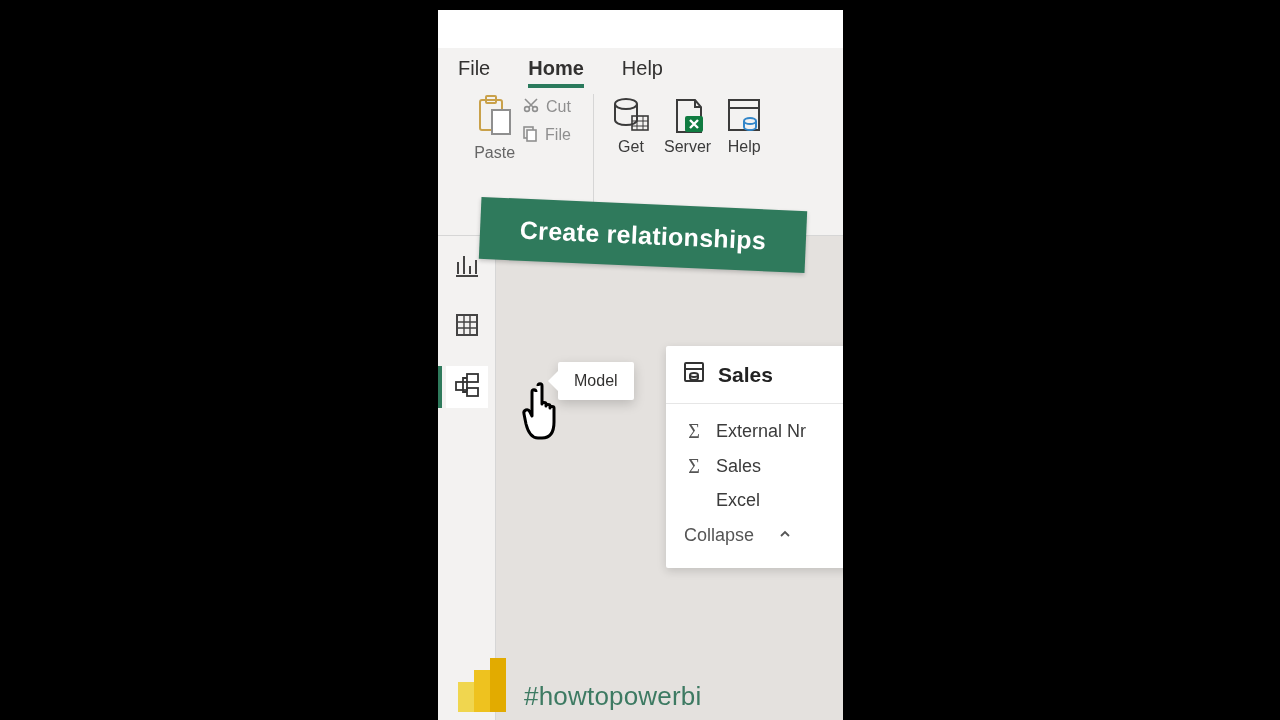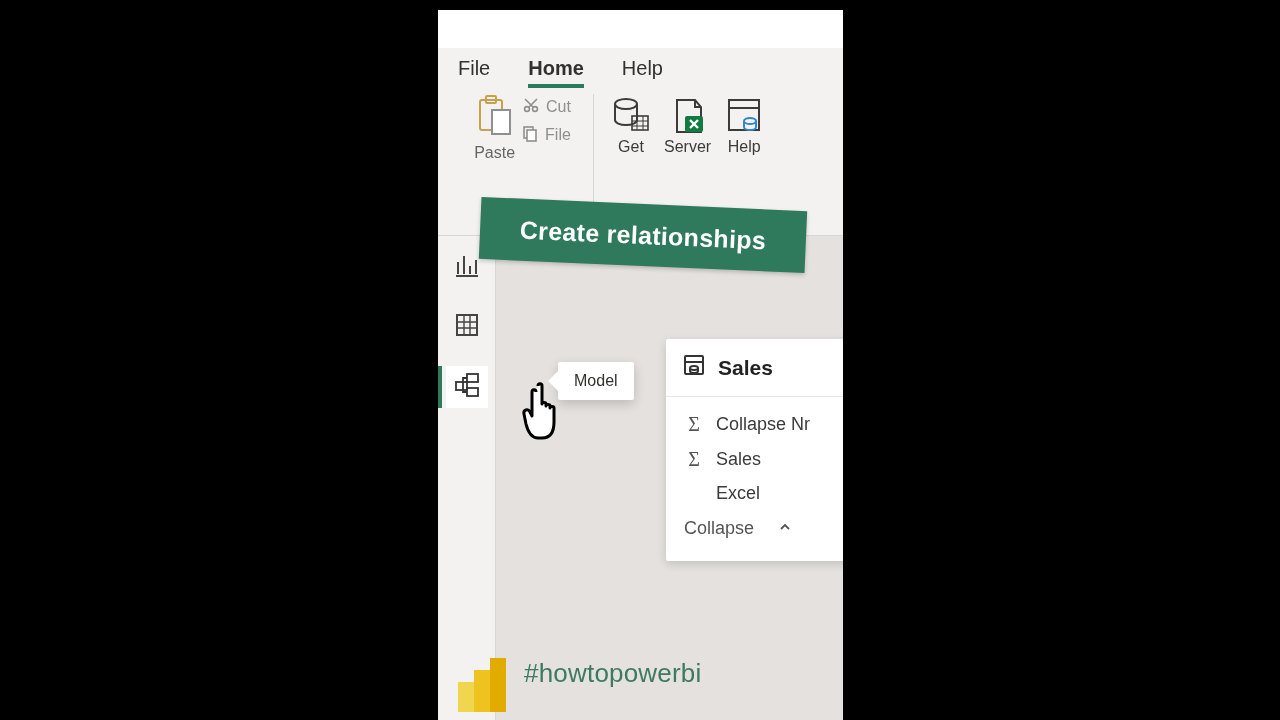--- a/index.html
+++ b/index.html
@@ -238,21 +238,21 @@
     left: 22px;
     top: 144px;
     z-index: 6;
     pointer-events: none;
   }
 
   
   .card {
     position: absolute;
     left: 170px;
-    top: 103px;
+    top: 110px;
     width: 240px;
     background: #fff;
     box-shadow: 0 3px 10px rgba(0,0,0,0.15);
     border-radius: 2px;
     overflow: hidden;
   }
   .card-header {
     display: flex;
     align-items: center;
     gap: 12px;
@@ -288,21 +288,21 @@
     color: #555;
     cursor: pointer;
   }
 
   
   .brand {
     position: absolute;
     left: 20px;
     bottom: 18px;
     display: flex;
-    align-items: flex-start;
+    align-items: flex-end;
     gap: 18px;
   }
   .brand-logo {
     display: flex;
     align-items: flex-end;
     gap: 0;
   }
   .brand-logo .b1 { width: 16px; height: 30px; background: #f0d64f; }
   .brand-logo .b2 { width: 16px; height: 42px; background: #eec21f; }
   .brand-logo .b3 { width: 16px; height: 54px; background: #e2ab00; }
@@ -458,21 +458,21 @@
               <path d="M3 9 H21"></path>
               <ellipse cx="12" cy="15" rx="4" ry="2"></ellipse>
               <path d="M8 15 V18 a4 2 0 0 0 8 0 V15"></path>
             </svg>
           </span>
           <span>Sales</span>
         </div>
         <div class="card-list">
           <div class="field-row">
             <span class="field-icon sigma">Σ</span>
-            <span>Collapse Nr</span>
+            <span>External Nr</span>
           </div>
           <div class="field-row">
             <span class="field-icon sigma">Σ</span>
             <span>Sales</span>
           </div>
           <div class="field-row">
             <span class="field-icon"></span>
             <span>Excel</span>
           </div>
           <div class="collapse-row">

